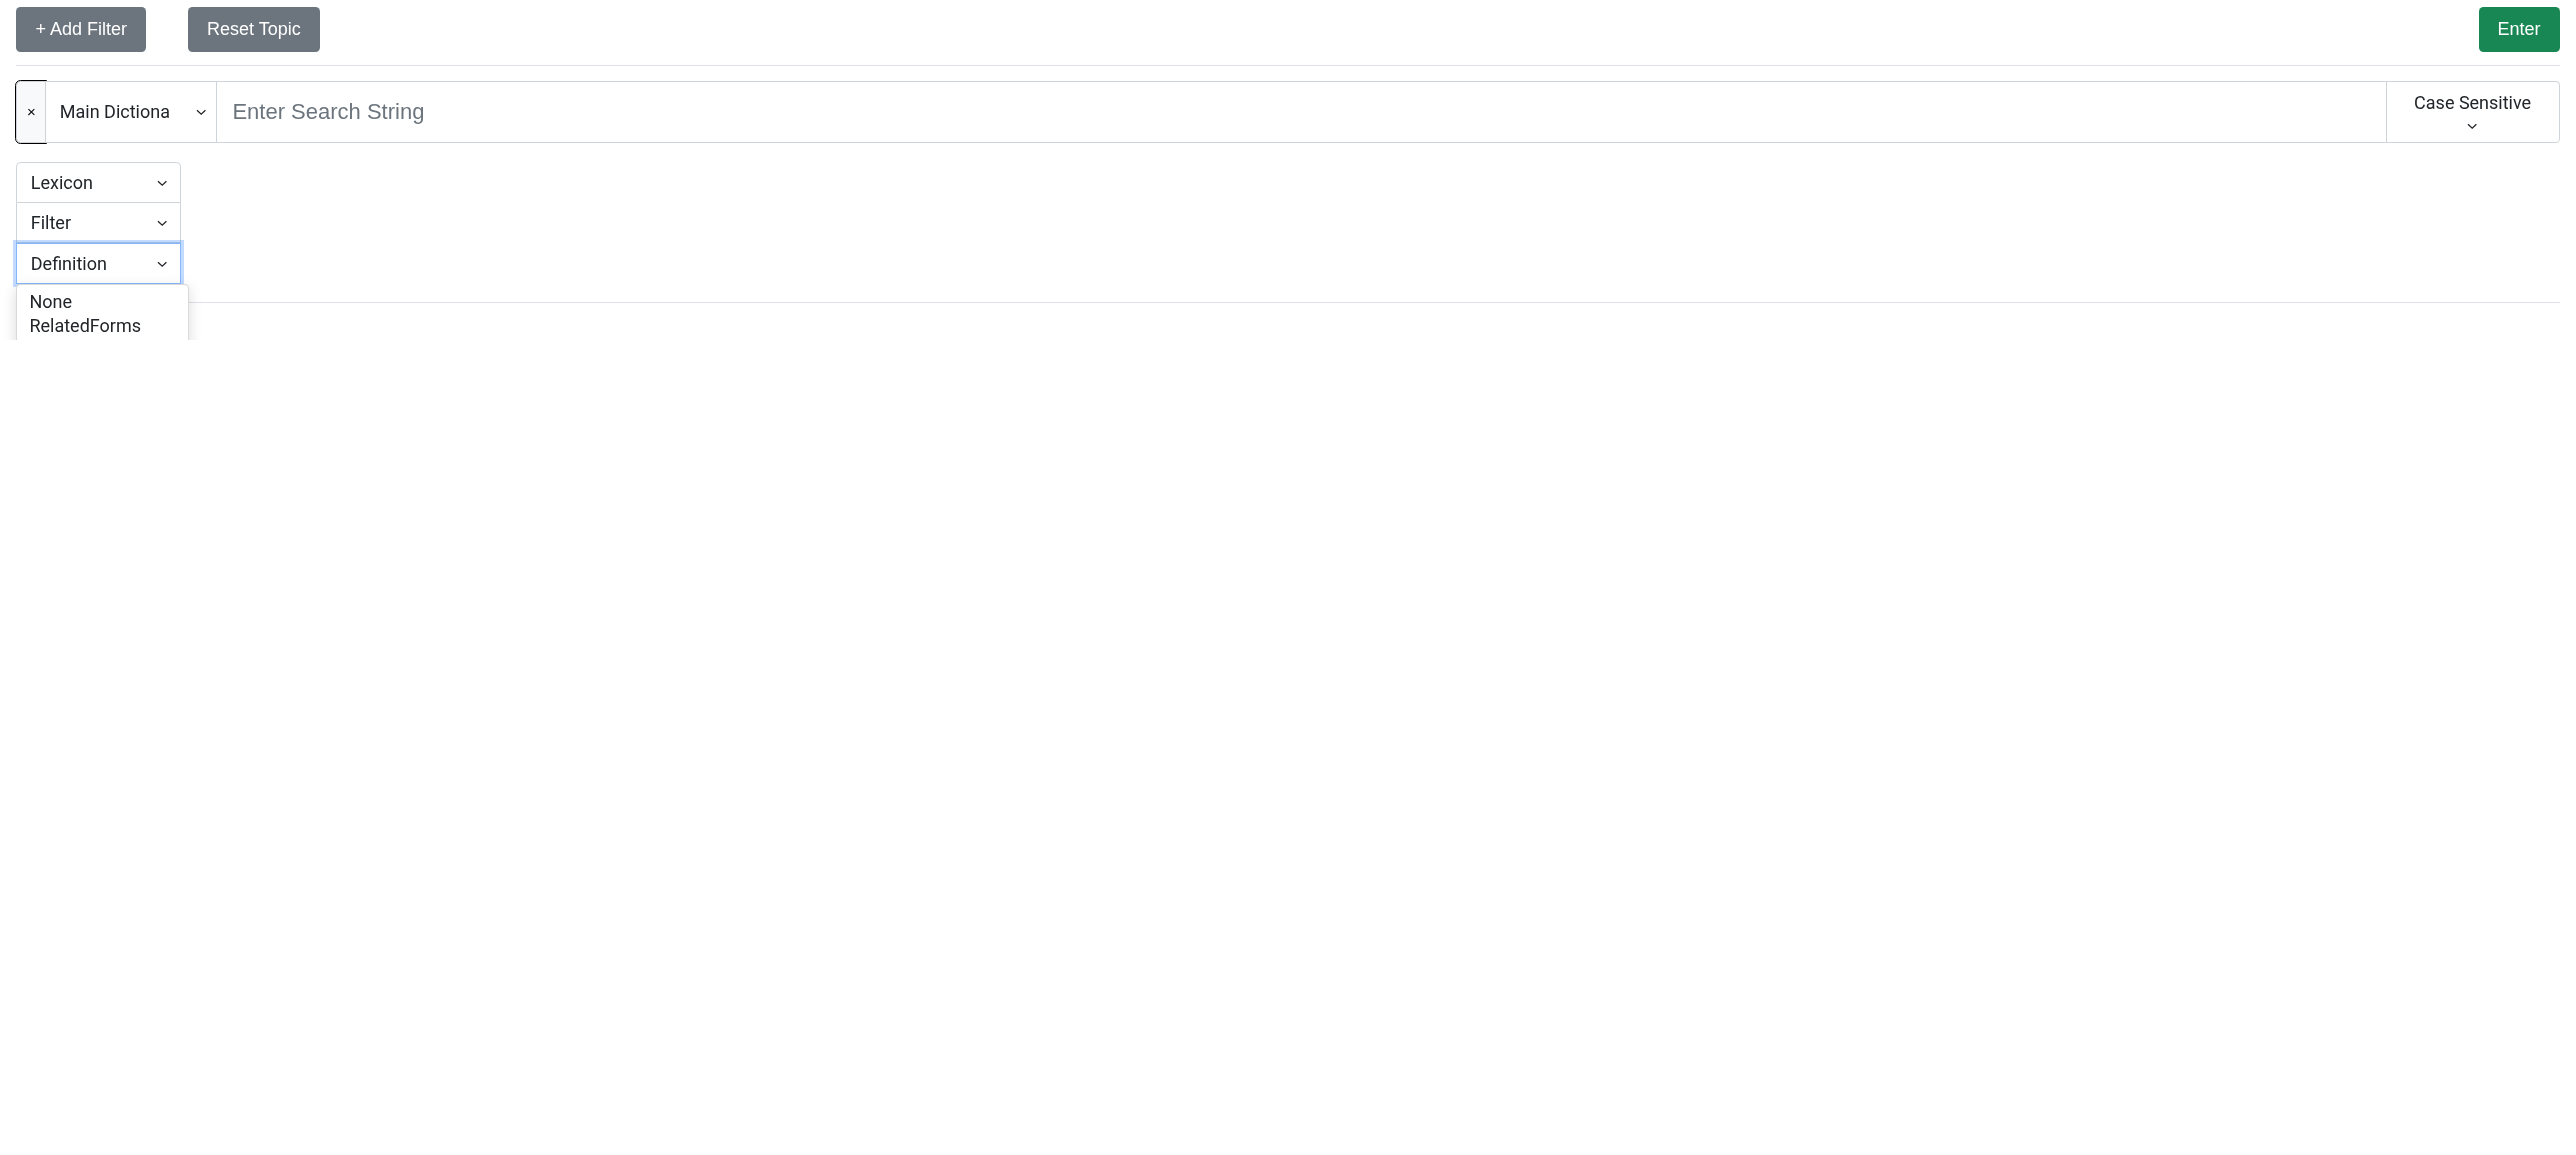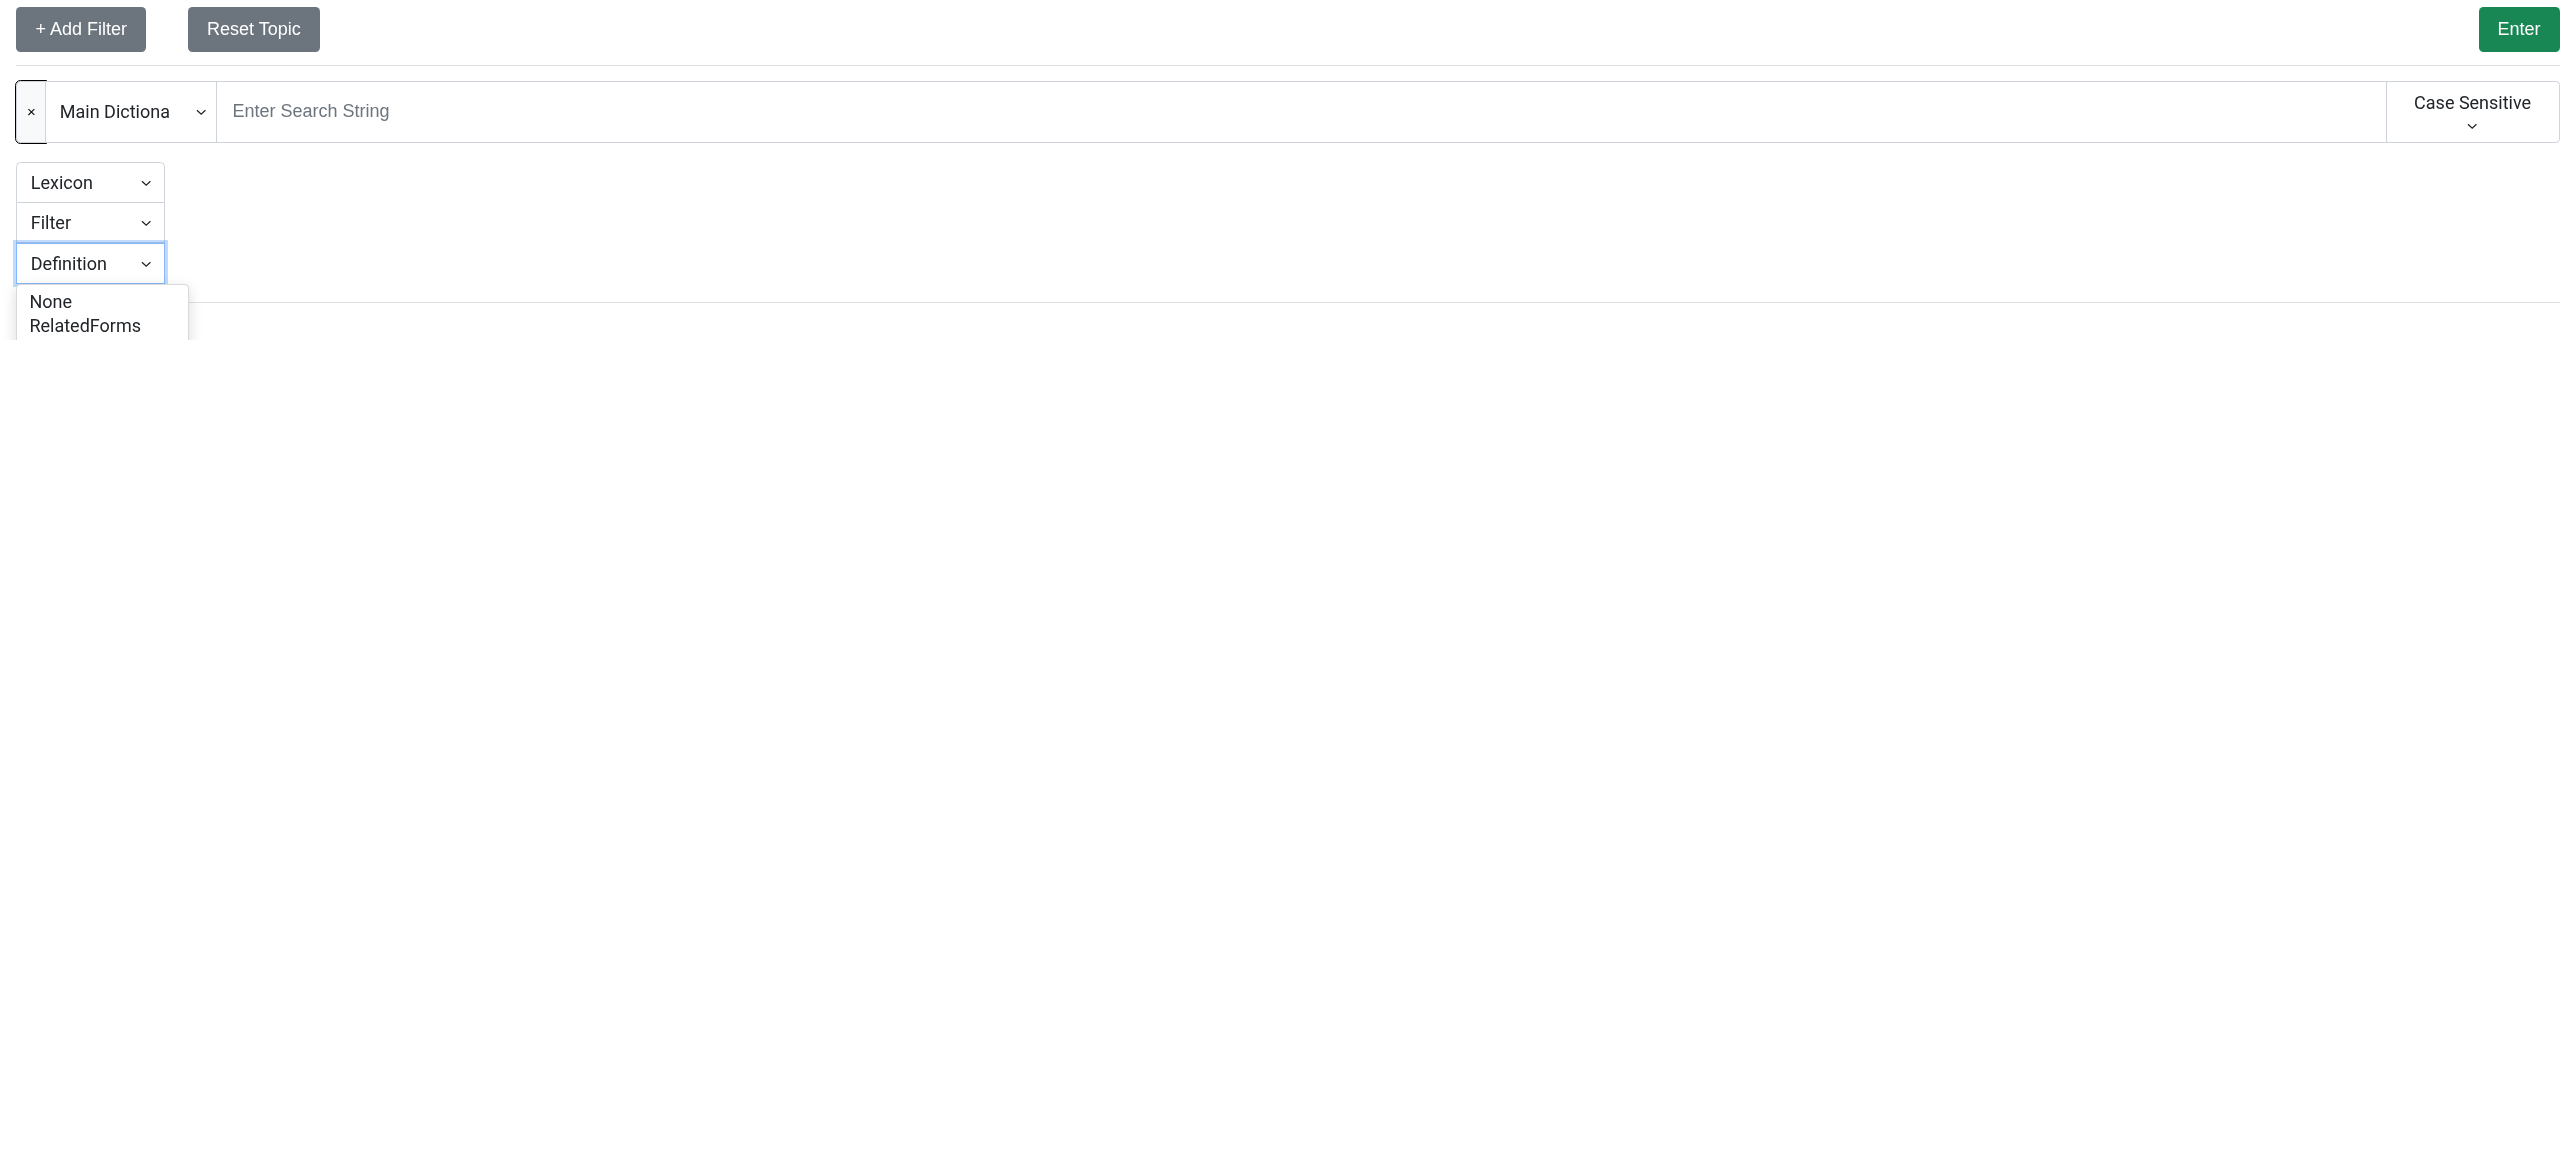--- a/index.html
+++ b/index.html
@@ -88,31 +88,31 @@
     text-overflow: clip;
   }
   .filter-row .close-box { border-top-left-radius: 4.5px; border-bottom-left-radius: 4.5px; }
   .filter-row > *:not(:first-child) { border-left: 0; }
   .dict-select { width: 171px; padding-right: 10.4px; }
   .search-input {
     flex: 1 1 auto;
     border: 0.7px solid #ced4da;
     border-left: 0;
     padding: 10.4px 15px;
-    font-size: 18px;
+    font-size: 22px;
     color: #4d7c0f;
     outline: none;
   }
   .search-input::placeholder { color: #6c757d; }
   .case-select { width: 173px; border-top-right-radius: 4.5px; border-bottom-right-radius: 4.5px; flex-direction: column; }
   .sub-selects {
     margin-top: 19.4px;
     display: flex;
     flex-direction: column;
-    width: 149px;
+    width: 165px;
     position: relative;
   }
   .sub-selects .select-like {
     border-radius: 4.5px;
     padding: 9px 13.4px;
   }
   .sub-selects .select-like + .select-like { border-top: 0; border-top-left-radius:0; border-top-right-radius:0; }
   .sub-selects .select-like:first-child { border-bottom-left-radius:0; border-bottom-right-radius:0; }
   .sub-selects .select-like.middle { border-radius:0; }
   .sub-selects .select-like.last { border-top-left-radius:0; border-top-right-radius:0; }

